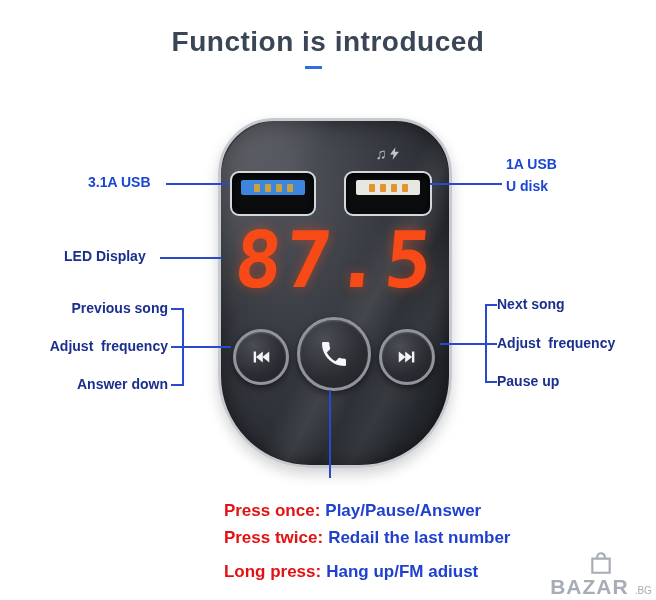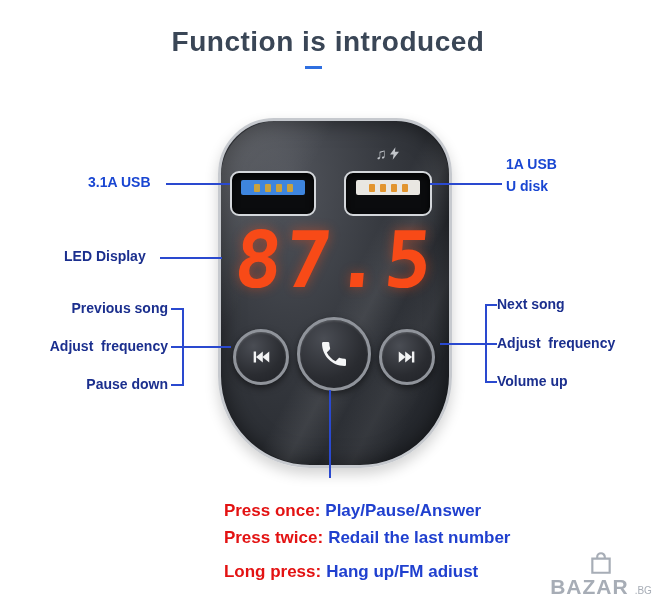--- a/index.html
+++ b/index.html
@@ -171,25 +171,25 @@
   <div class="line l-right-v"></div>
   <div class="line l-center-v"></div>
 
   <div class="lbl lbl-blue lbl-usb-left">3.1A USB</div>
   <div class="lbl lbl-blue lbl-usb-r1">1A USB</div>
   <div class="lbl lbl-blue lbl-usb-r2">U disk</div>
   <div class="lbl lbl-navy lbl-left-stack lbl-prev">Previous song</div>
 
   <div class="lbl lbl-navy lbl-led">LED Display</div>
   <div class="lbl lbl-navy lbl-left-stack lbl-adjl">Adjust  frequency</div>
-  <div class="lbl lbl-navy lbl-left-stack lbl-voldn">Pause down</div>
+  <div class="lbl lbl-navy lbl-left-stack lbl-voldn">Answer down</div>
 
   <div class="lbl lbl-navy lbl-right-stack lbl-next">Next song</div>
   <div class="lbl lbl-navy lbl-right-stack lbl-adjr">Adjust  frequency</div>
-  <div class="lbl lbl-navy lbl-right-stack lbl-volup">Volume up</div>
+  <div class="lbl lbl-navy lbl-right-stack lbl-volup">Pause up</div>
 
   <div class="instr instr-1">
     <span class="instr-label">Press once:</span><span class="instr-text">Play/Pause/Answer</span>
   </div>
   <div class="instr instr-2">
     <span class="instr-label">Press twice:</span><span class="instr-text">Redail the last number</span>
   </div>
   <div class="instr instr-3">
     <span class="instr-label">Long press:</span><span class="instr-text">Hang up/FM adiust</span>
   </div>

